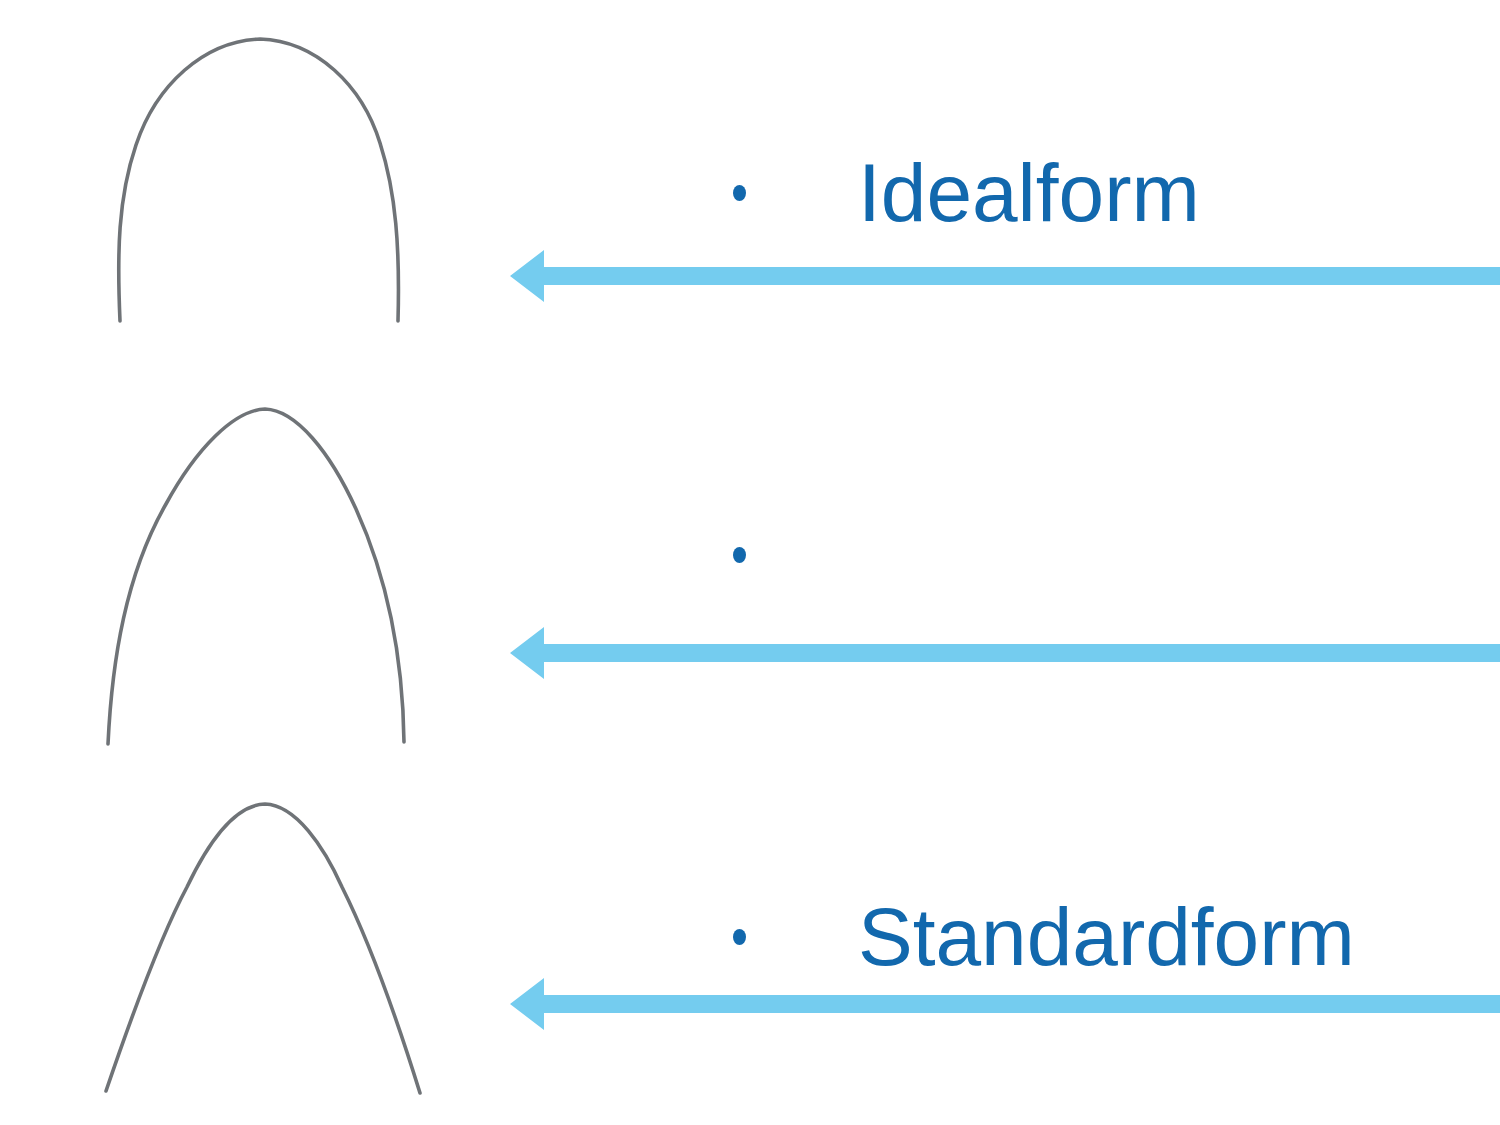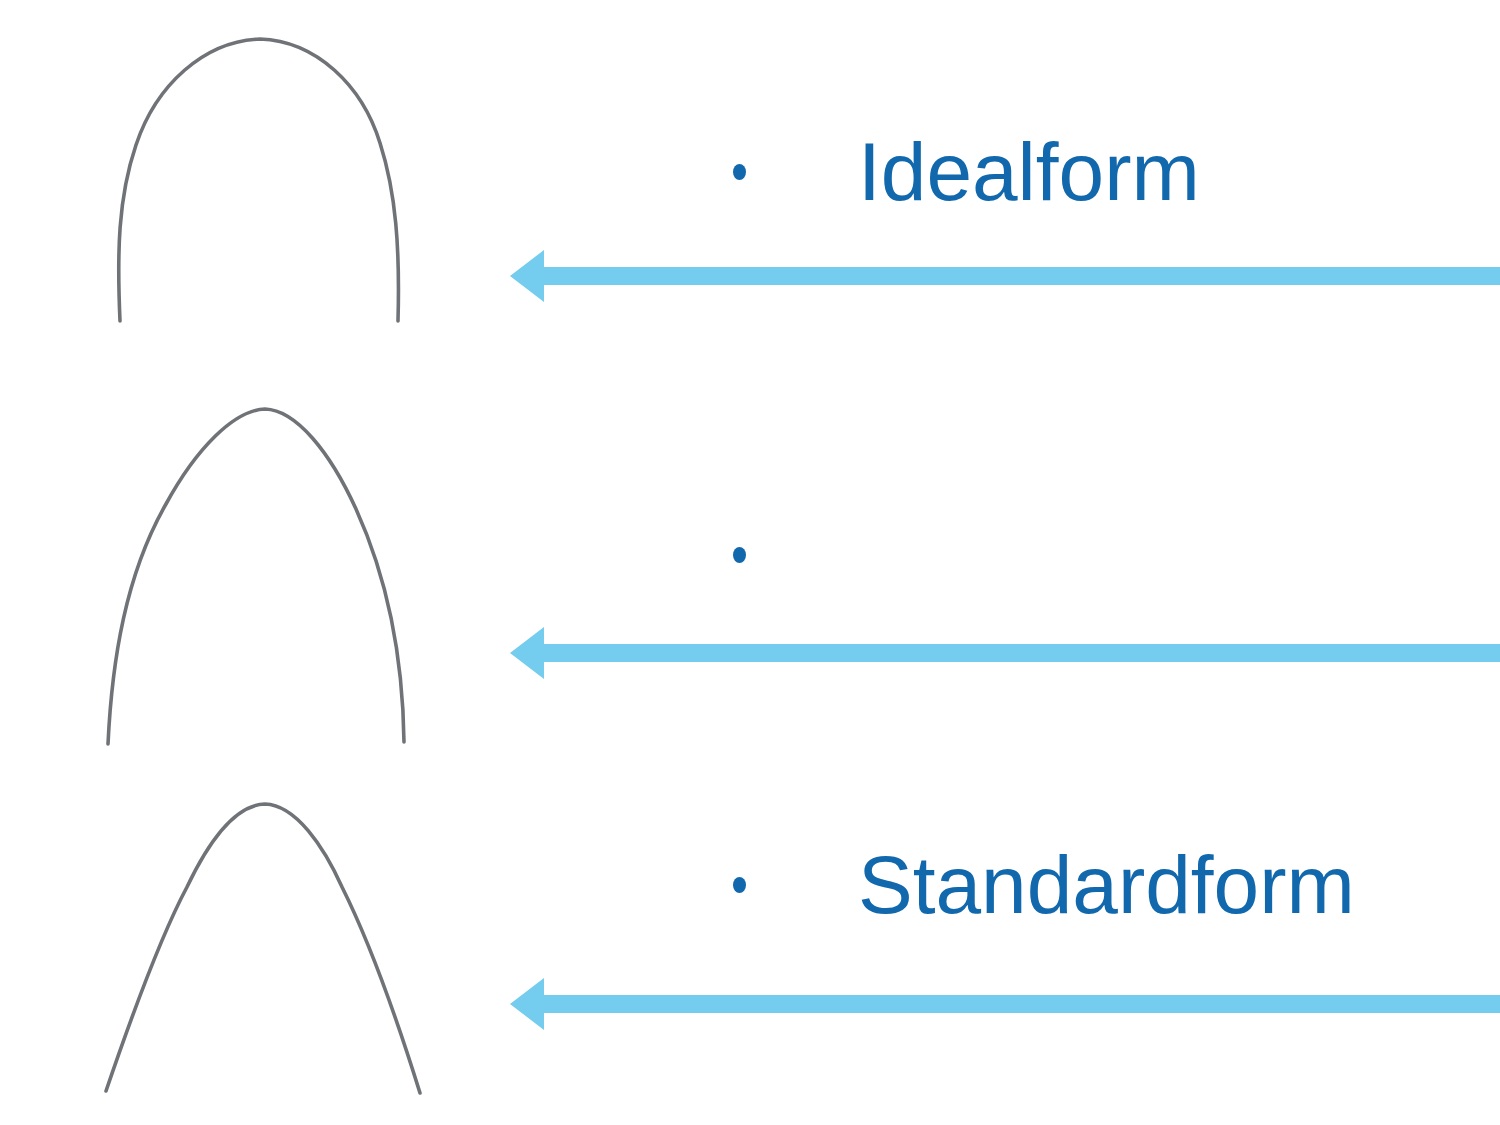--- a/index.html
+++ b/index.html
@@ -42,23 +42,23 @@
     border-radius: 50%;
     background: #1268ad;
     flex: 0 0 auto;
   }
   .label-text {
     margin-left: 112px;
     font-size: 82px;
     color: #1268ad;
     white-space: nowrap;
   }
-  .row-1 { top: 131px; }
+  .row-1 { top: 152px; }
   .row-2 { top: 514px; }
-  .row-3 { top: 844px; }
+  .row-3 { top: 896px; }
   
   .arrow {
     position: absolute;
     left: 506px;
     width: 994px;
     height: 56px;
   }
   .arrow polygon {
     fill: #74ccef;
   }

